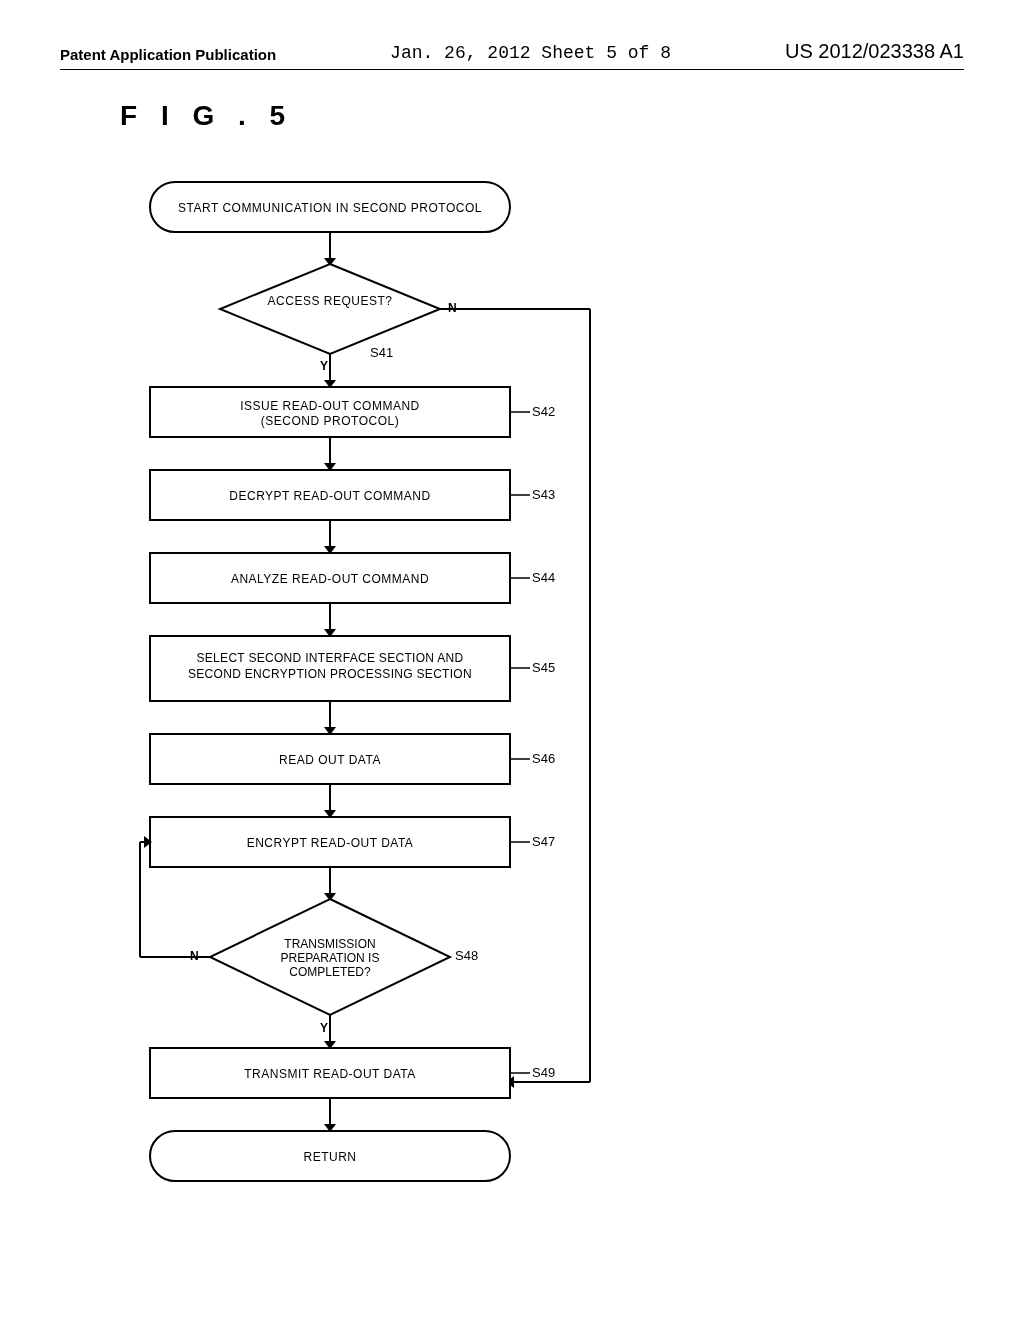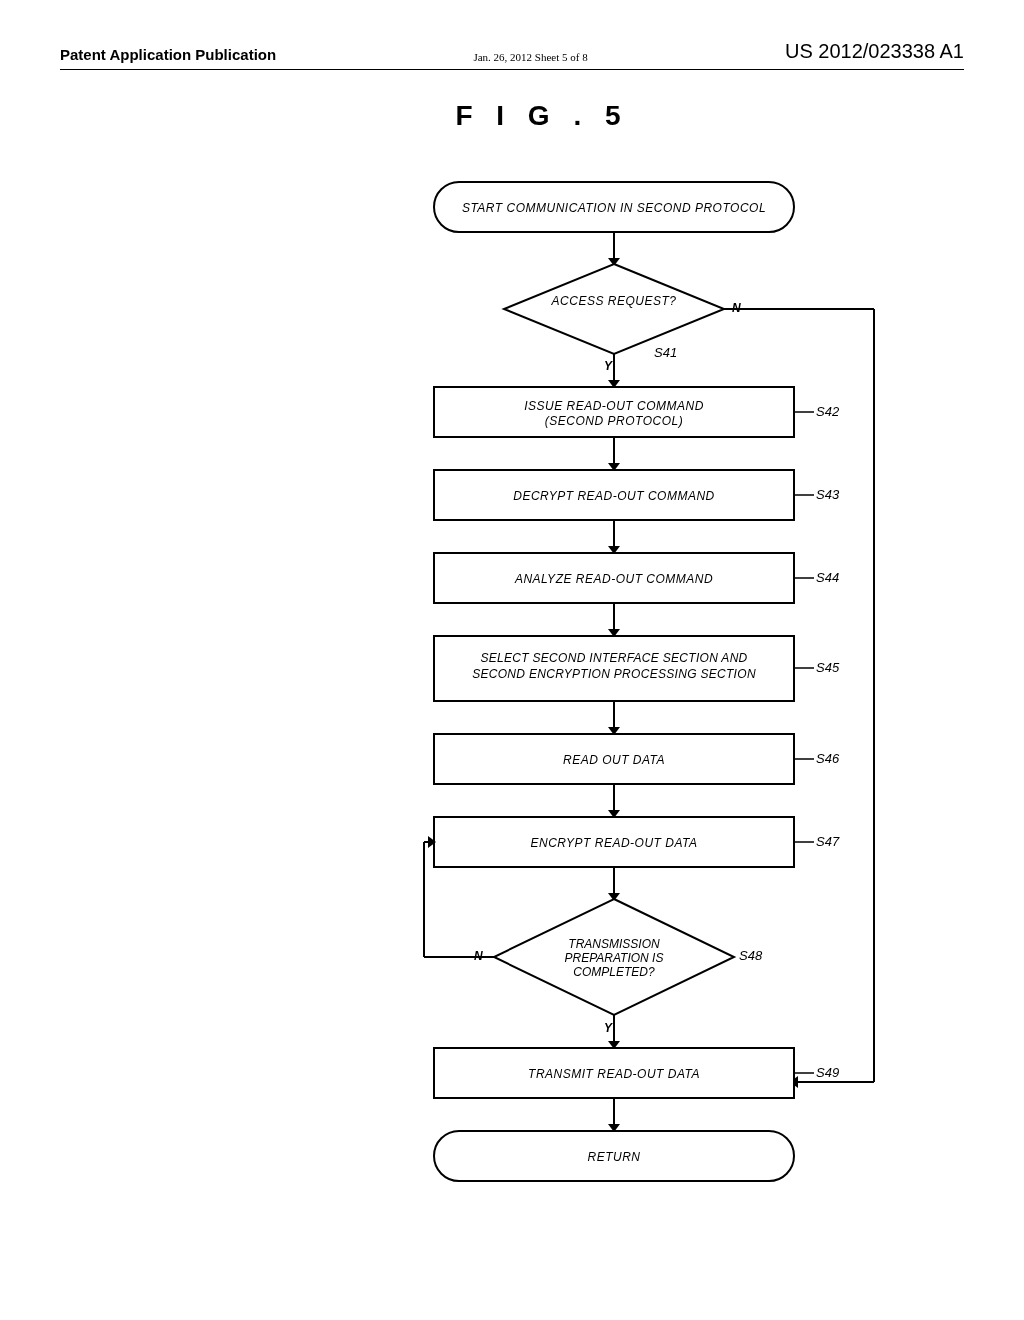--- a/index.html
+++ b/index.html
@@ -25,51 +25,50 @@
       border-bottom: 1px solid #000;
       padding-bottom: 6px;
       margin-bottom: 30px;
     }
     .header-left {
       font-size: 15px;
       font-weight: bold;
       font-family: Arial, sans-serif;
     }
     .header-center {
-      font-size: 11px;
-      font-family: Liberation Serif, serif;
+      font-size: 18px;
+      font-family: Liberation Mono, monospace;
     }
     .header-right {
       font-size: 20px;
       font-family: Arial, sans-serif;
     }
     .fig-title {
       font-size: 28px;
       font-weight: bold;
       font-family: Arial, sans-serif;
       letter-spacing: 8px;
       margin-bottom: 30px;
       margin-left: 60px;
-      text-align: center;
     }
   </style>
 </head>
 <body>
 
 <div class="page">
 
   <div class="header">
     <span class="header-left">Patent Application Publication</span>
     <span class="header-center">Jan. 26, 2012  Sheet 5 of 8</span>
     <span class="header-right">US 2012/023338 A1</span>
   </div>
 
   <div class="fig-title">F  I  G .   5</div>
 
-  <div style="display:flex; justify-content:flex-end; margin-top:10px;font-style:italic;">
+  <div style="display:flex; justify-content:flex-start; margin-top:10px;">
     <svg width="620" height="1100" viewBox="0 0 620 1100" xmlns="http://www.w3.org/2000/svg" style="font-family: Arial, sans-serif; font-size: 12px;">
 
       <rect x="90" y="20" width="360" height="50" rx="25" ry="25" fill="white" stroke="black" stroke-width="2"></rect>
       <text x="270" y="50" text-anchor="middle" font-size="12" letter-spacing="0.5">START COMMUNICATION IN SECOND PROTOCOL</text>
 
       <line x1="270" y1="70" x2="270" y2="100" stroke="black" stroke-width="2"></line>
       <polygon points="264,96 276,96 270,104" fill="black"></polygon>
 
       <polygon points="270,102 380,147 270,192 160,147" fill="white" stroke="black" stroke-width="2"></polygon>
       <text x="270" y="143" text-anchor="middle" font-size="12" letter-spacing="0.5">ACCESS REQUEST?</text>

